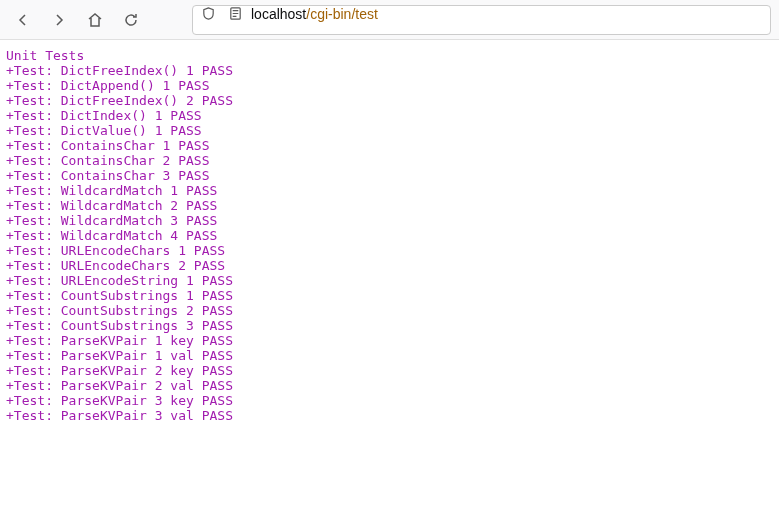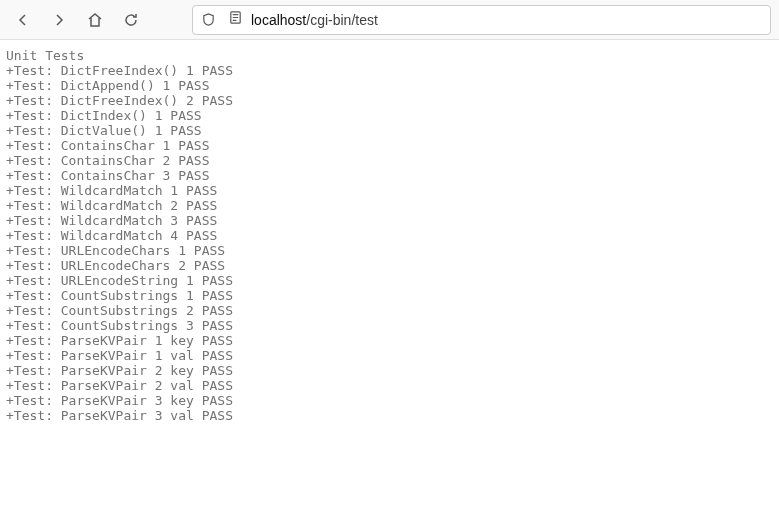--- a/index.html
+++ b/index.html
@@ -33,43 +33,43 @@
       cursor: pointer;
       color: #5a5a5a;
     }
     .address-bar {
       flex: 1;
       height: 30px;
       background: #fff;
       border: 1px solid #ccc;
       border-radius: 4px;
       display: flex;
-      align-items: center;
+      align-items: flex-start;
       padding: 0 8px;
       margin-left: 40px;
       gap: 8px;
     }
     .url-text {
       font-size: 14px;
       color: #666;
       display: flex;
       align-items: baseline;
     }
     .url-host {
       color: #0c0c0d;
     }
     .url-path {
-      color: #404040;
+      color: #a16207;
     }
     .content {
       padding: 8px 6px;
       font-family: monospace;
       font-size: 13px;
       line-height: 15px;
-      color: #737373;
+      color: #a21caf;
       white-space: pre;
     }
     .shield-icon-wrap {
       margin-right: 4px;
       color: #5a5a5a;
       display: flex;
       align-items: center;
     }
   </style>
 </head>

